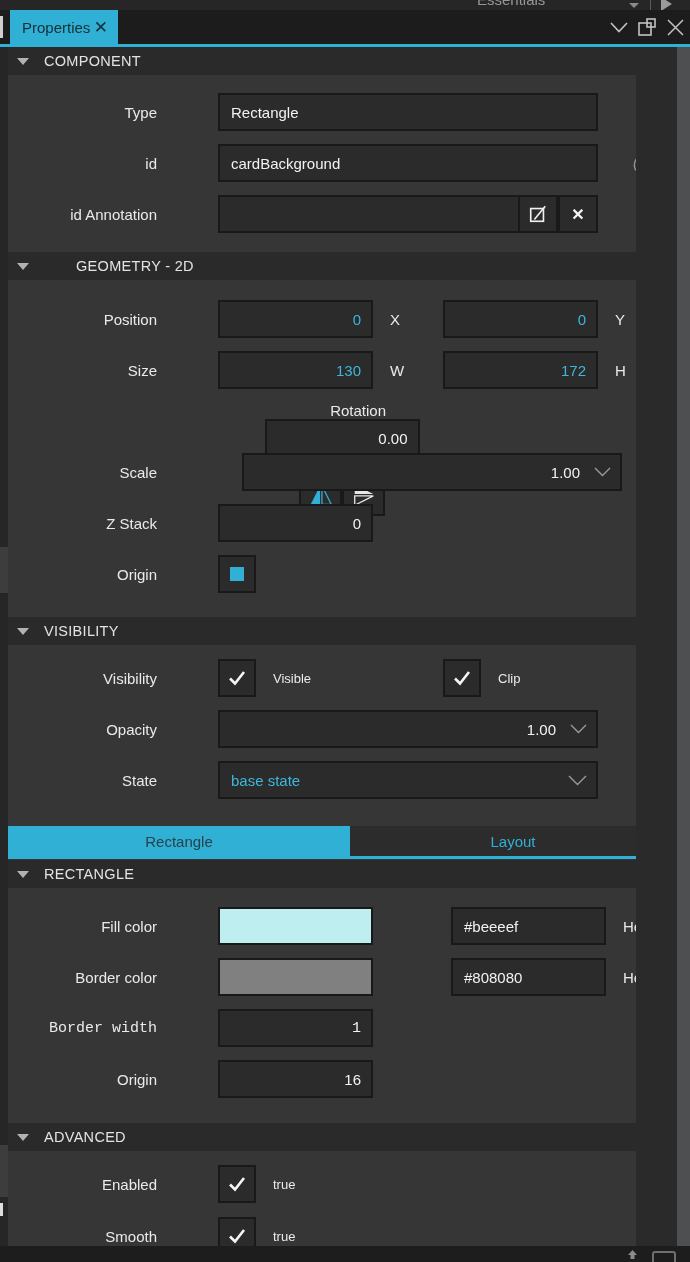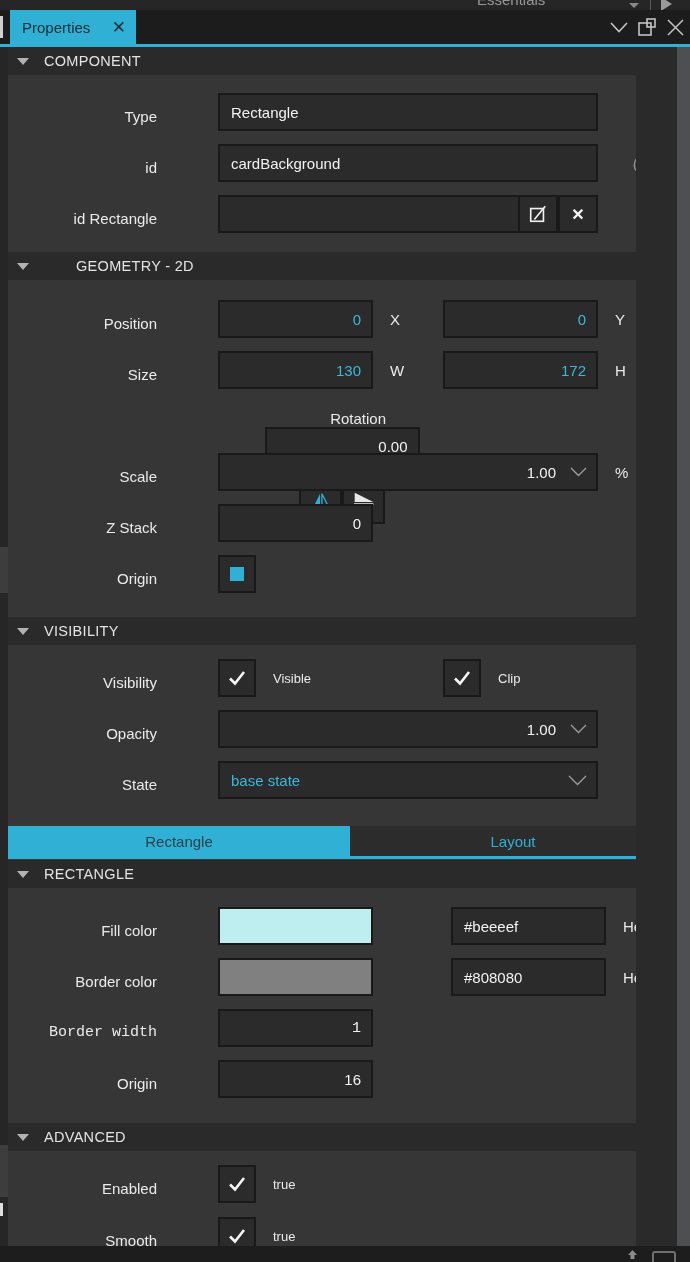--- a/index.html
+++ b/index.html
@@ -12,21 +12,21 @@
   .kit-name{position:absolute;left:477px;top:-9px;color:#979797;font-size:15px;}
   .kit-caret{position:absolute;left:629px;top:3px;width:0;height:0;
              border-left:5px solid transparent;border-right:5px solid transparent;border-top:5px solid #8a8a8a;}
   .top-divider{position:absolute;left:650px;top:-4px;width:1px;height:14px;background:#5a5a5a;}
   .top-play{position:absolute;left:661px;top:-3px;width:0;height:0;
             border-top:7px solid transparent;border-bottom:7px solid transparent;border-left:11px solid #9a9a9a;}
 
   
   .tabbar{left:0;top:10px;width:690px;height:34px;background:#1c1c1c;}
   .edge-sliver{position:absolute;left:0;top:6px;width:3px;height:22px;background:#cfcfcf;}
-  .prop-tab{position:absolute;left:10px;top:0;width:126px;height:34px;background:var(--accent);
+  .prop-tab{position:absolute;left:10px;top:0;width:108px;height:34px;background:var(--accent);
             display:flex;align-items:center;justify-content:space-between;padding:0 10px 0 12px;box-sizing:border-box;}
   .prop-tab .t{color:#182e36;font-size:15px;}
   .prop-tab .x{color:#16313a;font-size:17px;line-height:1;}
   .panel-icons{position:absolute;right:6px;top:0;height:34px;display:flex;align-items:center;gap:10px;color:#c3c3c3;}
   .accent-line{left:0;top:44px;width:690px;height:3px;background:var(--accent);}
 
   
   .leftrail{left:0;top:47px;width:8px;height:1199px;background:#262626;}
   .rail-seg1{position:absolute;left:0;top:500px;width:8px;height:46px;background:#3d3d3d;}
   .rail-seg2{position:absolute;left:0;top:1098px;width:8px;height:52px;background:#3d3d3d;}
@@ -37,21 +37,21 @@
              clip-path:polygon(50% 0,100% 55%,72% 55%,72% 100%,28% 100%,28% 55%,0 55%);}
   .bb-glyph2{position:absolute;left:652px;top:5px;width:20px;height:14px;border:2px solid #6f6f6f;border-radius:3px;}
 
   
   .content{left:8px;top:47px;width:628px;height:1199px;background:#363636;overflow:hidden;}
   .sec{position:absolute;left:0;width:668px;height:28px;background:#2a2a2a;display:flex;align-items:center;
        padding-left:9px;box-sizing:border-box;color:#e3e3e3;font-size:14.5px;letter-spacing:.3px;}
   .tri{width:0;height:0;border-left:6px solid transparent;border-right:6px solid transparent;
        border-top:7px solid #b2b2b2;margin-right:15px;}
   .row{position:absolute;left:0;width:668px;height:38px;display:flex;align-items:center;}
-  .lbl{width:210px;padding-right:61px;box-sizing:border-box;text-align:right;color:#eaeaea;font-size:15px;flex:none;margin-top:8px;}
+  .lbl{width:210px;padding-right:61px;box-sizing:border-box;text-align:right;color:#eaeaea;font-size:15px;flex:none;}
   .fld{height:38px;background:#2b2b2b;border:2px solid #191919;box-sizing:border-box;
        display:flex;align-items:center;color:#f2f2f2;font-size:15px;flex:none;}
   .fld.wide{width:380px;}
   .fld.small{width:155px;}
   .pad-l{padding-left:11px;}
   .val-r{margin-left:auto;padding-right:10px;}
   .cyan{color:#3db7da;}
   .sfx{width:70px;padding-left:17px;box-sizing:border-box;color:#eaeaea;font-size:15px;flex:none;}
   .sfx.narrow{width:44px;}
   .dd{justify-content:flex-end;gap:14px;padding-right:9px;}
@@ -83,21 +83,21 @@
   .vt.active{left:0;width:342px;background:var(--accent);color:#29424c;}
   .vt.inactive{left:342px;width:326px;background:#2c2c2c;color:var(--accent);}
   .vt-underline{position:absolute;left:0;top:30px;width:668px;height:3px;background:var(--accent);}
 
   
   #sec-component{top:0;} #sec-geometry{top:205px;gap:32px;} #sec-visibility{top:570px;}
   #sec-rectangle{top:813px;} #sec-advanced{top:1076px;}
   
   #row-type{top:46px;} #row-id{top:97px;} #row-ann{top:148px;}
   #row-pos{top:253px;} #row-size{top:304px;} #row-rot{top:355px;flex-direction:column;}
-  #row-scale{top:406px;} #row-z{top:457px;} #row-origin{top:508px;}
+  #row-scale{top:406px;gap:24px;} #row-z{top:457px;} #row-origin{top:508px;}
   #row-vis{top:612px;} #row-opacity{top:663px;} #row-state{top:714px;}
   #row-fill{top:860px;} #row-bcolor{top:911px;} #row-bwidth{top:962px;font-family:Liberation Mono, monospace;} #row-radius{top:1013px;}
   #row-enabled{top:1118px;} #row-smooth{top:1170px;}
   :root{--accent:#2fb0d4;}
 </style>
 </head>
 <body>
 
 <div class="root">
 
@@ -156,21 +156,21 @@
 
     <div class="row" id="row-id">
       <span class="lbl">id</span>
       <div class="fld wide pad-l">
         <span>cardBackground</span>
       </div>
       <span class="at">@</span>
     </div>
 
     <div class="row" id="row-ann">
-      <span class="lbl">id Rectangle</span>
+      <span class="lbl">id Annotation</span>
       <div class="annwrap">
         <div class="fld annfld pad-l">
           <span></span>
         </div>
         <div class="annbtn edit">
           <svg width="20" height="20" viewBox="0 0 22 22">
             <rect x="3" y="5" width="14" height="14" fill="none" stroke="#f0f0f0" stroke-width="1.8"></rect>
             <line x1="7" y1="17" x2="19" y2="2.5" stroke="#f0f0f0" stroke-width="1.8"></line>
           </svg>
         </div>

